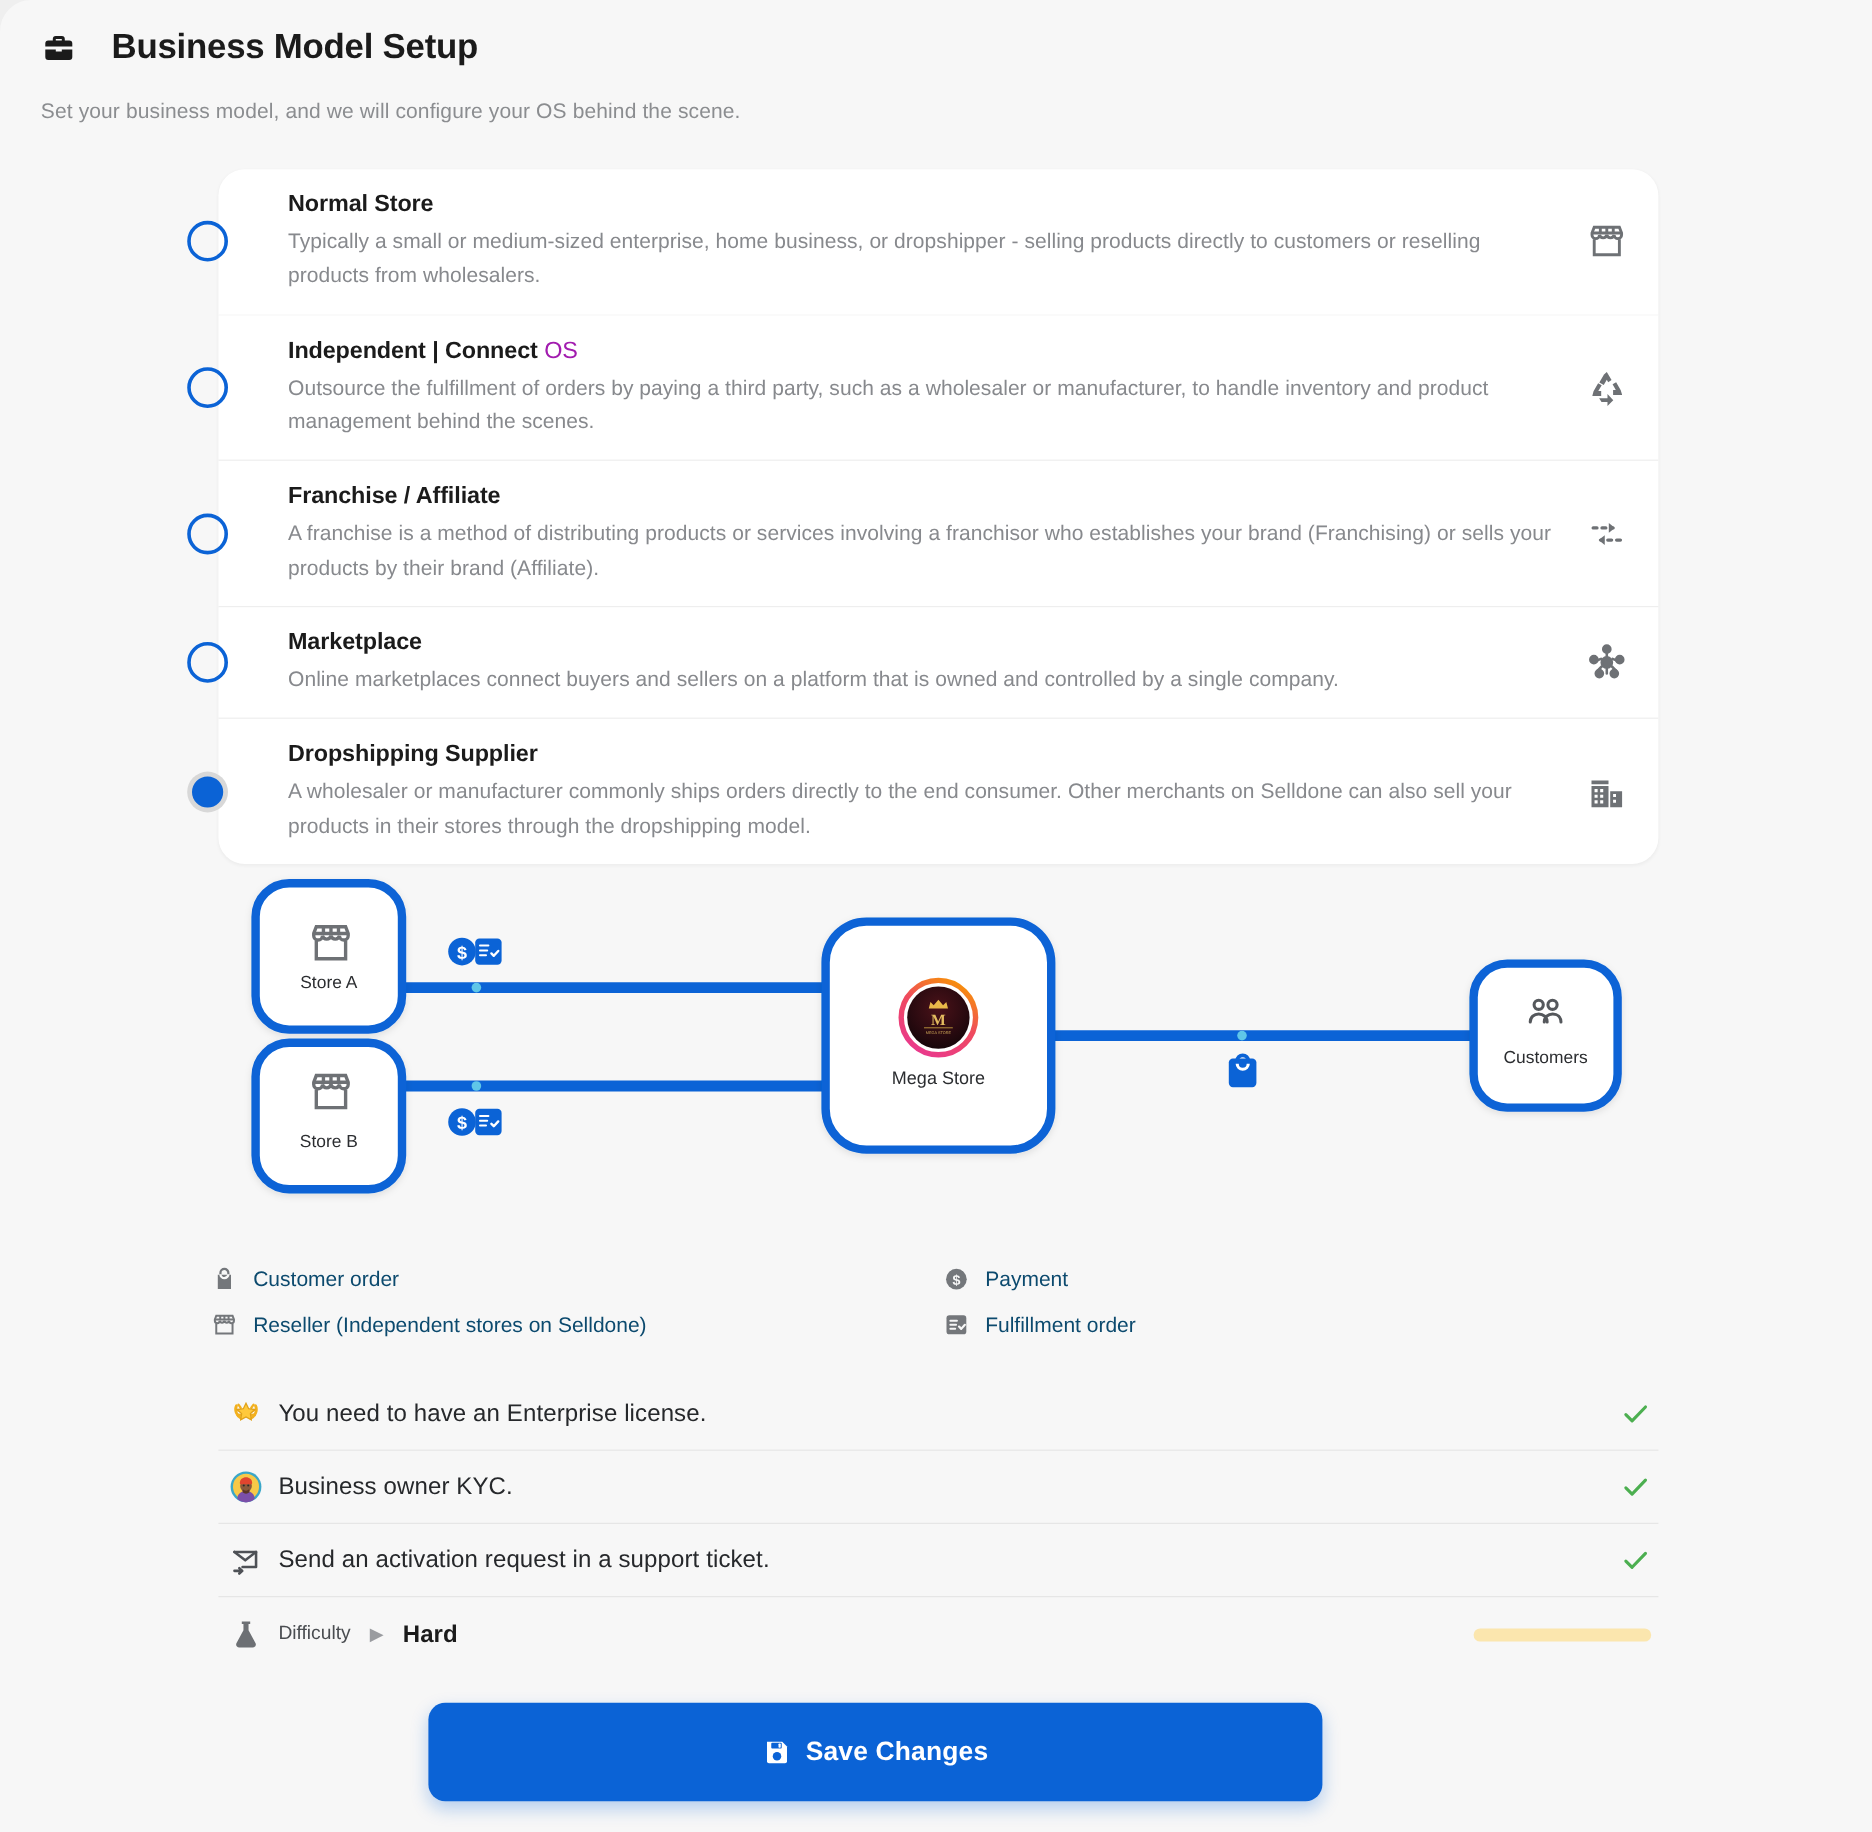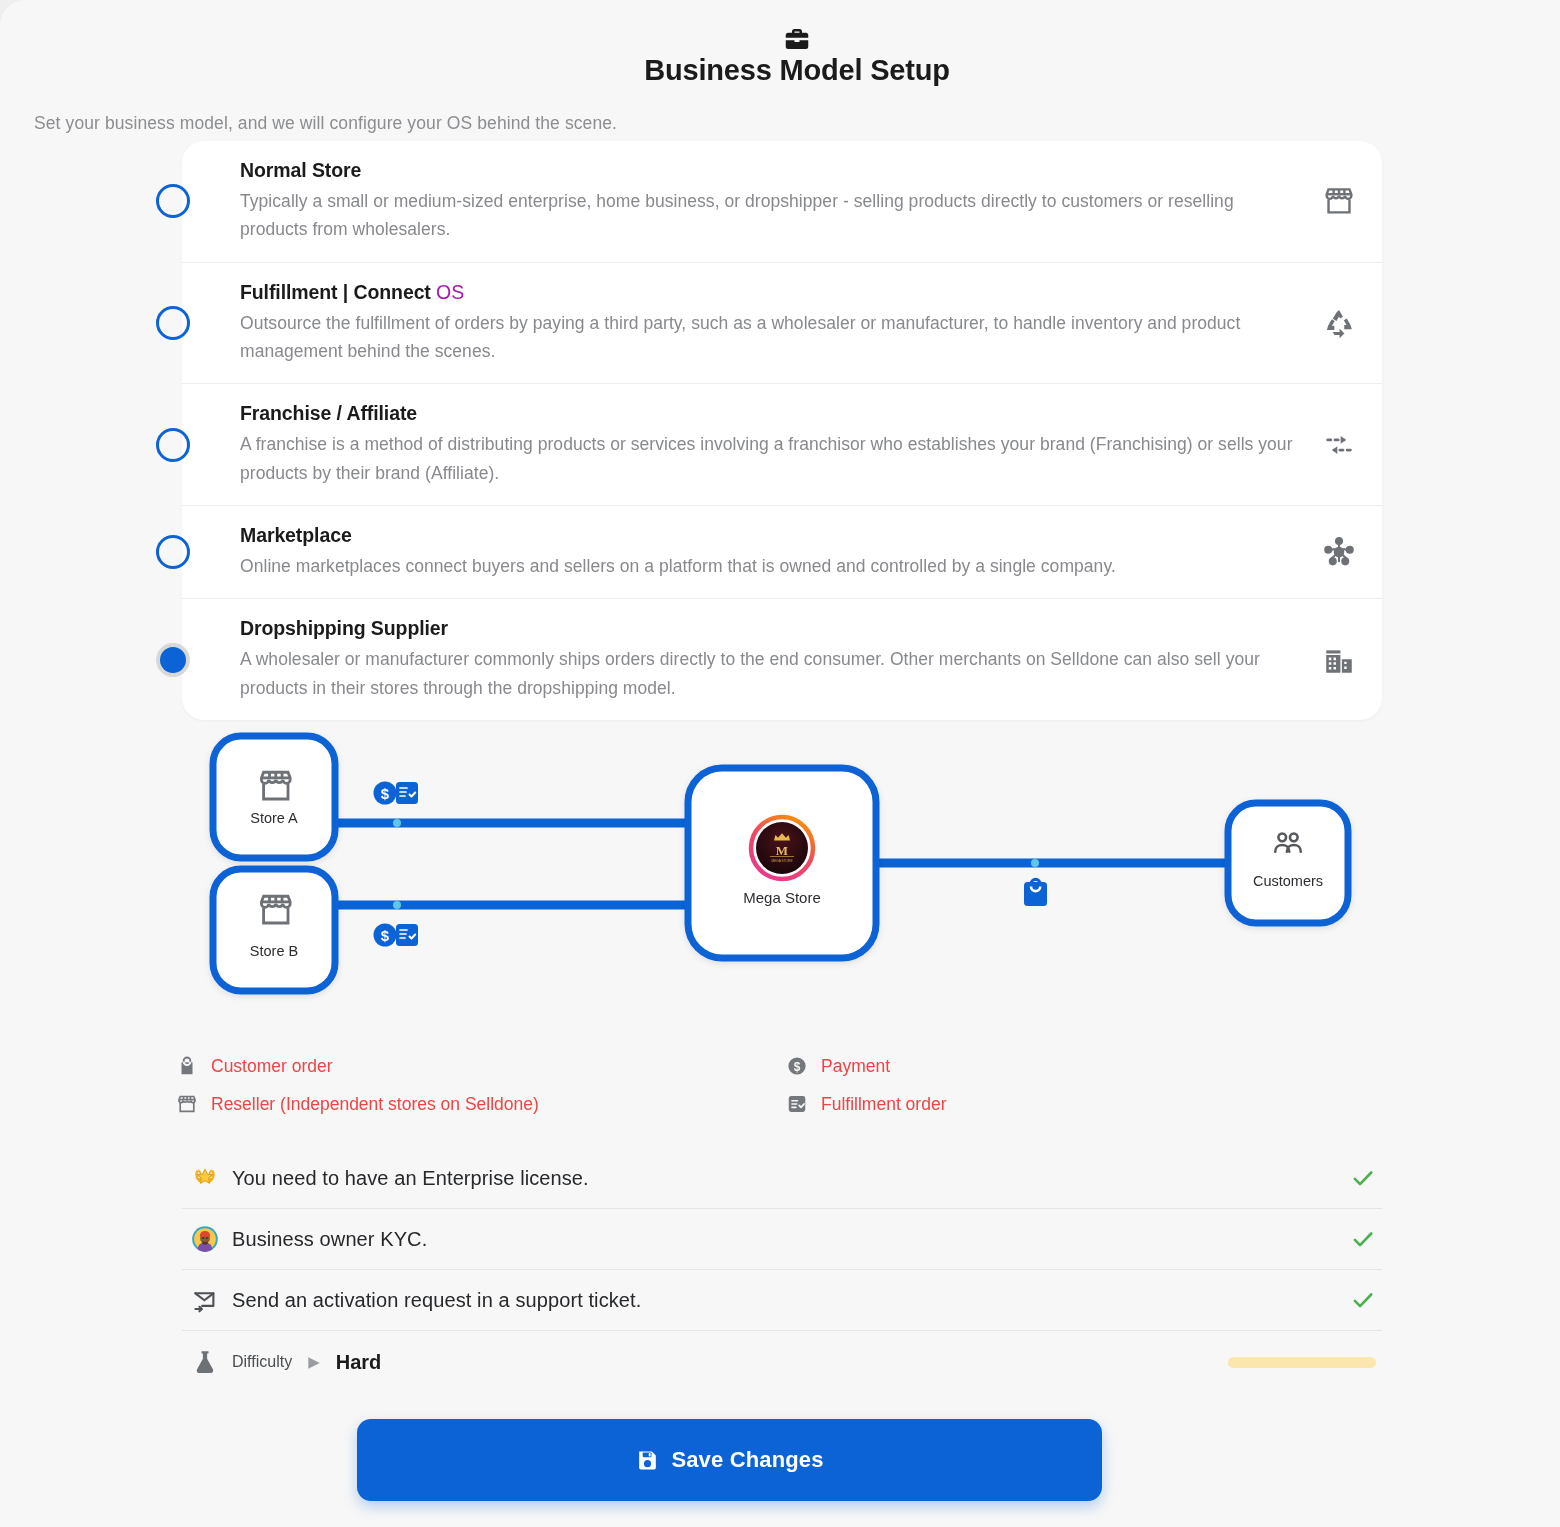--- a/index.html
+++ b/index.html
@@ -16,21 +16,21 @@
     width: 1560px;
     height: 1527px;
     background: #f7f7f7;
     border-top-left-radius: 26px;
     border-top-right-radius: 0;
     overflow: hidden;
   }
 
   
   .header { padding: 24px 0 0 34px; }
-  .title-row { display: flex; align-items: center; gap: 1px; flex-direction: column; }
+  .title-row { display: flex; align-items: center; gap: 29px; }
   .title-icon { width: 30px; height: 30px; display: block; }
   .page-title {
     font-size: 29px;
     font-weight: 700;
     color: #1b1b1b;
     letter-spacing: -0.2px;
     line-height: 1.1;
   }
   .subtitle {
     margin-top: 26px;
@@ -119,21 +119,21 @@
   .legend {
     position: absolute;
     left: 176px; top: 1055px;
     width: 1210px;
     display: grid;
     grid-template-columns: 610px 600px;
     row-gap: 16px;
   }
   .legend-item { display: flex; align-items: center; gap: 13px; }
   .legend-item svg { display: block; width: 22px; height: 22px; color: #74777b; flex: 0 0 22px; }
-  .legend-label { font-size: 17.5px; color: #ef4444; }
+  .legend-label { font-size: 17.5px; color: #0c4a6e; }
 
   
   .reqs { position: absolute; left: 182px; top: 1148px; width: 1200px; }
   .req-row {
     display: flex;
     align-items: center;
     height: 61px;
     border-bottom: 1px solid #e6e6e6;
     padding: 0 6px 0 8px;
   }
@@ -226,21 +226,21 @@
           <path d="M4.6 10.9V20h14.8v-9.1"></path>
           <path d="M3.3 7.2h17.4"></path>
           <path d="M8.2 3.8v3.6M12 3.8v3.6M15.8 3.8v3.6"></path>
         </svg>
       </span>
     </div>
 
     <div class="option-row">
       <span class="radio"></span>
       <div class="option-body">
-        <div class="option-title"><span>Fulfillment | Connect </span><span class="os-tag">OS</span></div>
+        <div class="option-title"><span>Independent | Connect </span><span class="os-tag">OS</span></div>
         <div class="option-desc">Outsource the fulfillment of orders by paying a third party, such as a wholesaler or manufacturer, to handle inventory and product management behind the scenes.</div>
       </div>
       <span class="option-icon">
         <svg viewBox="0 0 24 24" fill="currentColor">
           <path d="M12 2.8 14.8 7.6l-2 1.2-.8-1.4-1.8 3.1-2.6-1.5 2.5-4.3.1-.2L12 2.8z"></path>
           <path d="M9.9 7.3 7.4 11.6l-.8-1.4-1.8 3.1 2.6 1.5 2.5-4.3 2 1.2L9.9 7.3z" opacity="0"></path>
           <path d="M4.2 14.1 6.9 9.4l2.1 1.2-2 3.4h1.7v3H3.6l-.1-.2 .7-2.7z"></path>
           <path d="M21.2 16.4h-5.5v-3h1.6l-1.9-3.3 2.1-1.2 2.7 4.7.8 2.6-.1.2z"></path>
           <path d="M7.5 18.3h4.9v-2.5l3.4 3.6-3.4 3.4v-2.3H8.9l-1.4-2.2z"></path>
         </svg>

